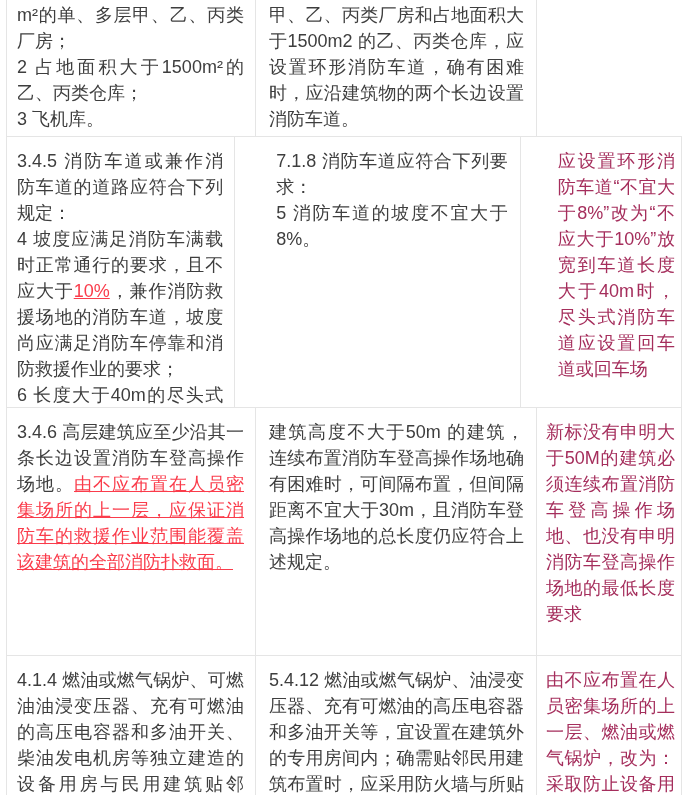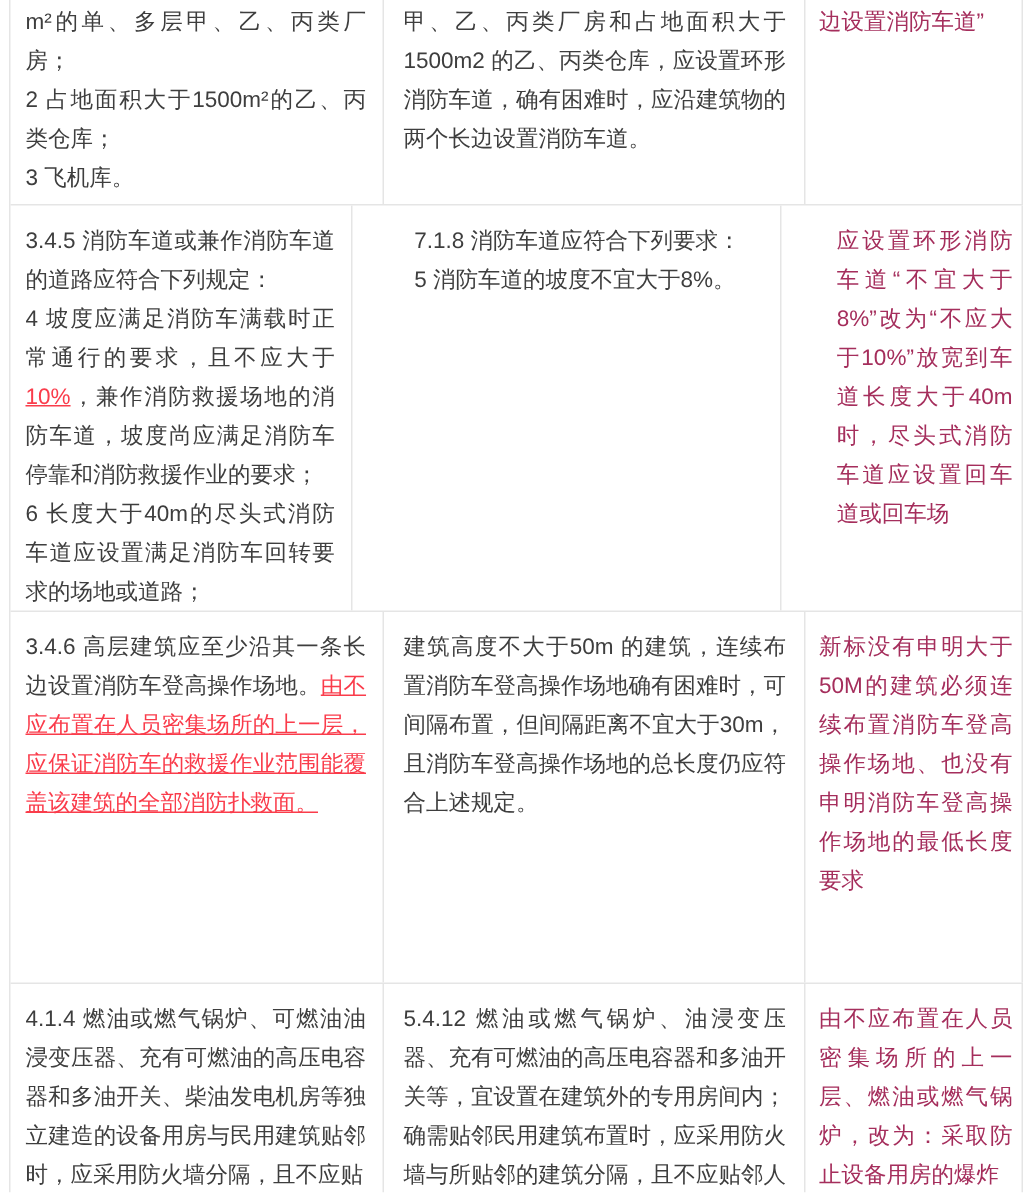--- a/index.html
+++ b/index.html
@@ -26,21 +26,21 @@
     box-sizing:border-box;
   }
   .row-1{height:137px;}
   .row-2{height:271px;gap:28px;}
   .row-3{height:248px;}
   .row-4{height:139px;border-bottom:none;}
   .cell{
     box-sizing:border-box;
     overflow:hidden;
     border-right:1px solid var(--border);
-    font-size:15px;
+    font-size:18px;
     line-height:26px;
     color:var(--text);
     text-align:justify;
   }
   .col-old{width:249px;padding:11px 11px 0 10px;}
   .col-new{width:281px;padding:11px 12px 0 13px;}
   .col-note{width:145px;padding:11px 6px 0 9px;color:var(--note);}
   .row-1 .cell{padding-top:2px;}
   .cell p{margin:0;padding:0;}
   .seg.hl{color:var(--highlight);text-decoration:underline;}
@@ -51,23 +51,20 @@
 <div class="table">
 
   <div class="row row-1">
     <div class="cell col-old">
       <p><span class="seg">m²的单、多层甲、乙、丙类厂房；</span></p>
       <p><span class="seg">2 占地面积大于1500m²的乙、丙类仓库；</span></p>
       <p><span class="seg">3 飞机库。</span></p>
     </div>
     <div class="cell col-new">
       <p><span class="seg">甲、乙、丙类厂房和占地面积大于1500m2 的乙、丙类仓库，应设置环形消防车道，确有困难时，应沿建筑物的两个长边设置消防车道。</span></p>
-    </div>
-    <div class="cell col-note">
-      <p><span class="seg">边设置消防车道”</span></p>
     </div>
   </div>
 
   <div class="row row-2">
     <div class="cell col-old">
       <p><span class="seg">3.4.5 消防车道或兼作消防车道的道路应符合下列规定：</span></p>
       <p><span class="seg">4 坡度应满足消防车满载时正常通行的要求，且不应大于</span><span class="seg hl">10%</span><span class="seg">，兼作消防救援场地的消防车道，坡度尚应满足消防车停靠和消防救援作业的要求；</span></p>
       <p><span class="seg">6 长度大于40m的尽头式消防车道应设置满足消防车回转要求的场地或道路；</span></p>
     </div>
     <div class="cell col-new">

